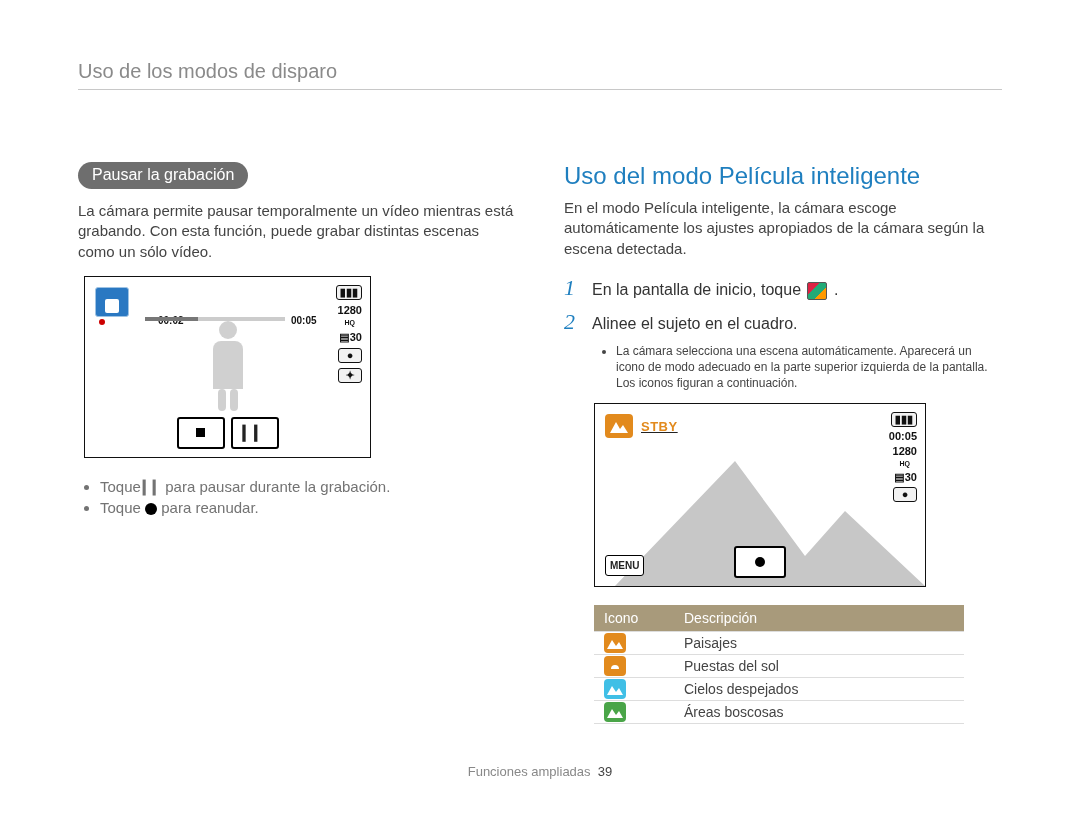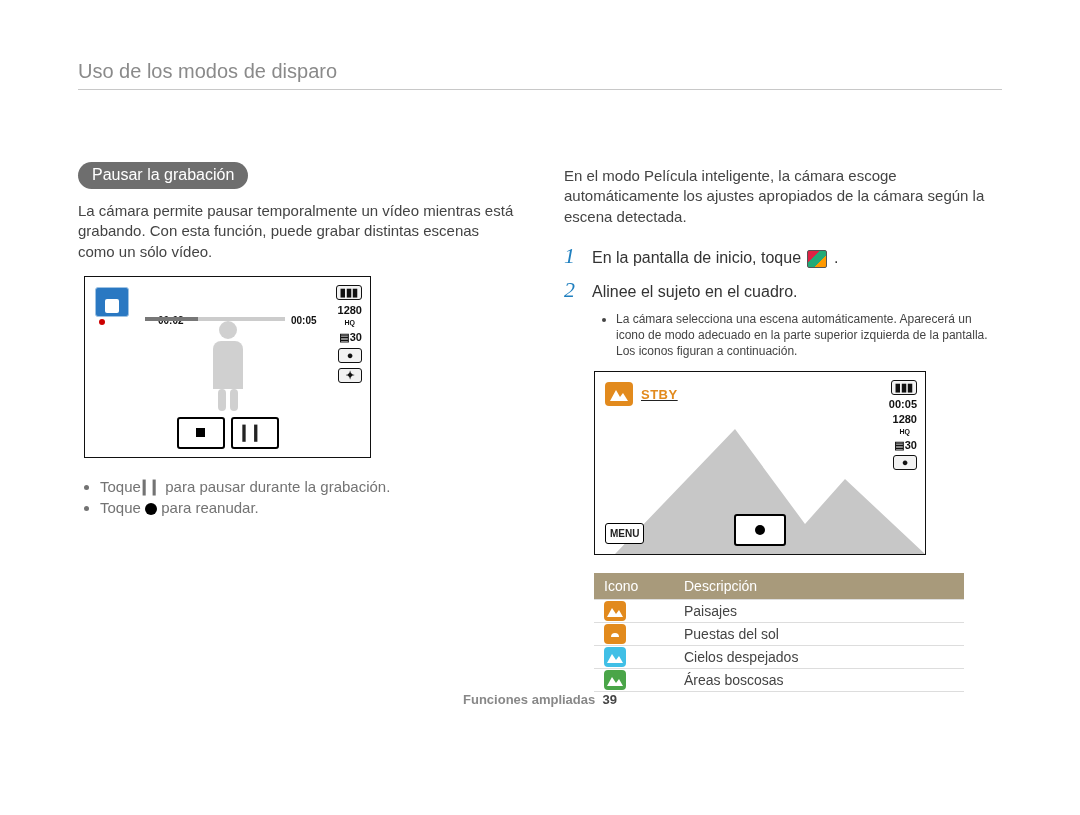--- a/index.html
+++ b/index.html
@@ -215,21 +215,21 @@
     width:22px; height:20px; border-radius:4px;
     display:flex; align-items:center; justify-content:center;
   }
   .tile svg{display:block;}
   .tile.orange{ background:#e28a1d;}
   .tile.blue{ background:#40bfe6;}
   .tile.green{ background:#4aa548;}
 
   .footer{
     text-align:center; font-size:13px; color:#888;
-    font-weight:bold;
+    margin-top:40px;
   }
   .footer .pn{ color:#444;}
 </style>
 </head>
 <body>
 
 <div class="page">
   <div class="breadcrumb">Uso de los modos de disparo</div>
 
   <div class="columns">
@@ -278,20 +278,21 @@
         </li>
         <li>
           <span>Toque </span>
           <span class="inline-icon rec"></span>
           <span> para reanudar.</span>
         </li>
       </ul>
     </div>
 
     <div class="col">
+      <h1 class="section-title">Uso del modo Película inteligente</h1>
       <p class="body-text">En el modo Película inteligente, la cámara escoge automáticamente los ajustes apropiados de la cámara según la escena detectada.</p>
 
       <ol class="steps">
         <li>
           <span class="num">1</span>
           <span>
             <span>En la pantalla de inicio, toque </span>
             <span class="step-inline-icon"></span>
             <span>.</span>
           </span>

